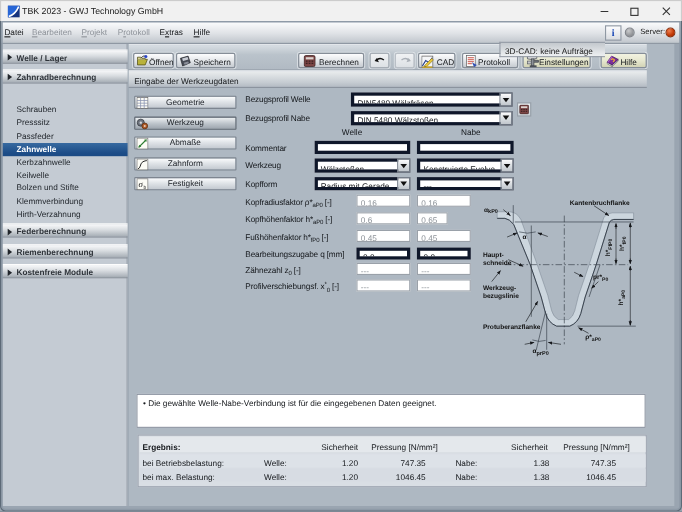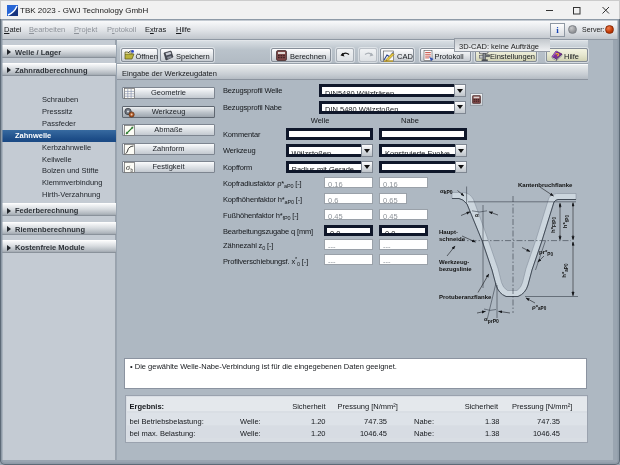--- a/index.html
+++ b/index.html
@@ -22,21 +22,21 @@
 .led { position:absolute; top:4.5px; width:9px; height:9px; border-radius:50%; }
 #led1 { left:567px; background:radial-gradient(circle at 35% 30%, #c9cacc, #8e9094 70%); border:1px solid #7e8288; }
 #srv { position:absolute; left:581px; top:6px; font-size:7px; color:#222; }
 #led2 { left:604px; background:radial-gradient(circle at 35% 30%, #ef7f4f, #c23804 60%, #9b2b03); border:1px solid #8a2a06; }
 
 #sidebar { position:absolute; left:2px; top:40px; width:114px; height:420px; background:#c4cbd3; border-right:1px solid #99a2ac; z-index:2; }
 .acc { position:absolute; left:0px; width:114px; height:13px; background:linear-gradient(#f8f9fa,#d8dce0 45%,#adb4bb 92%,#9fa6ae); border-top:1px solid #fdfdfd; border-bottom:1px solid #8a929b; font-size:7.5px; font-weight:bold; color:#2e3339; padding:2px 0 0 13px; }
 .acc .tri { position:absolute; left:5px; top:3.5px; width:0; height:0; border-left:4.5px solid #22262b; border-top:3px solid transparent; border-bottom:3px solid transparent; }
 #accV { background:linear-gradient(#a3cae4,#6ba2ca 60%,#4e85af); border-top:1px solid #c3dcec; border-bottom:1px solid #35648c; color:#fff; }
 #accV svg { position:absolute; left:4px; top:3px; }
-.sit { position:absolute; left:0; width:106px; height:12px; line-height:12px; font-size:7.5px; color:#23282e; padding:0 0 0 13px;margin-left:27px; }
+.sit { position:absolute; left:0; width:106px; height:12px; line-height:12px; font-size:7.5px; color:#23282e; padding:0 0 0 13px; }
 #sel { position:absolute; left:0; top:89.5px; width:114px; height:12px; line-height:12px; background:linear-gradient(#376aa0,#1d4d88 75%,#1b4a84); color:#fff; font-weight:bold; font-size:7.5px; padding:0 0 0 13px; }
 
 #content { position:absolute; left:117px; top:40px; width:496px; height:420px; background:#aeb8c2; z-index:1; }
 #toolbar { position:absolute; left:0; top:0; width:471px; height:24px; background:linear-gradient(#d8dee3,#bac3cb 40%,#b1bac3); border-top:1px solid #e2e6ea; border-bottom:1px solid #99a2ab; }
 .tbtn { position:absolute; top:7px; height:14px; background:linear-gradient(#fdfdfe,#e4e7ea 50%,#c6cbd1); border:1px solid #868e98; border-radius:2px; font-size:7.5px; color:#15181c; white-space:nowrap; box-shadow:0 0 0 1px rgba(249,251,253,0.5); }
 .tbtn.hl { background:linear-gradient(#f3f3e1,#e6e7cf 50%,#d2d3b5); }
 .tbtn svg { position:absolute; }
 .tlab { position:absolute; top:3px; }
 #eingabe { position:absolute; left:0; top:24px; width:471px; height:16px; background:linear-gradient(#e9eced,#c6ccd2 70%,#b4bbc3); border-top:1px solid #fbfcfd; border-bottom:1px solid #8b939e; font-size:7.5px; color:#17191c; padding:4px 0 0 5px; }
 
@@ -248,21 +248,21 @@
           <rect x="4.6" y="5" width="1.6" height="1.2"></rect>
           <rect x="7.2" y="5" width="1.6" height="1.2"></rect>
           <rect x="2" y="7" width="1.6" height="1.2"></rect>
           <rect x="4.6" y="7" width="1.6" height="1.2"></rect>
           <rect x="7.2" y="7" width="1.6" height="1.2"></rect>
         </g>
       </svg>
     </div>
 
   <div class="colh" style="left:185px;top:75.5px;width:36px;text-align:center">Welle</div>
-  <div class="colh" style="left:284px;top:75.5px;width:36px;text-align:left">Nabe</div>
+  <div class="colh" style="left:284px;top:75.5px;width:36px;text-align:right">Nabe</div>
 
   <div class="lbl" style="top:89.5px">Kommentar</div>
   <div class="fld" style="left:168.5px;top:87.5px;width:87.5px;height:12px"></div>
   <div class="fld" style="left:262px;top:87.5px;width:88px;height:12px"></div>
 
   <div class="lbl" style="top:106px">Werkzeug</div>
   <div class="fld" style="left:168.5px;top:104px;width:87.5px;height:12.5px">Wälzstoßen</div>
   <div class="darr" style="left:244px;top:104px;width:12px;height:12.5px"></div>
   <div class="fld" style="left:262px;top:104px;width:88px;height:12.5px">Konstruierte Evolve...</div>
   <div class="darr" style="left:338px;top:104px;width:12px;height:12.5px"></div>

